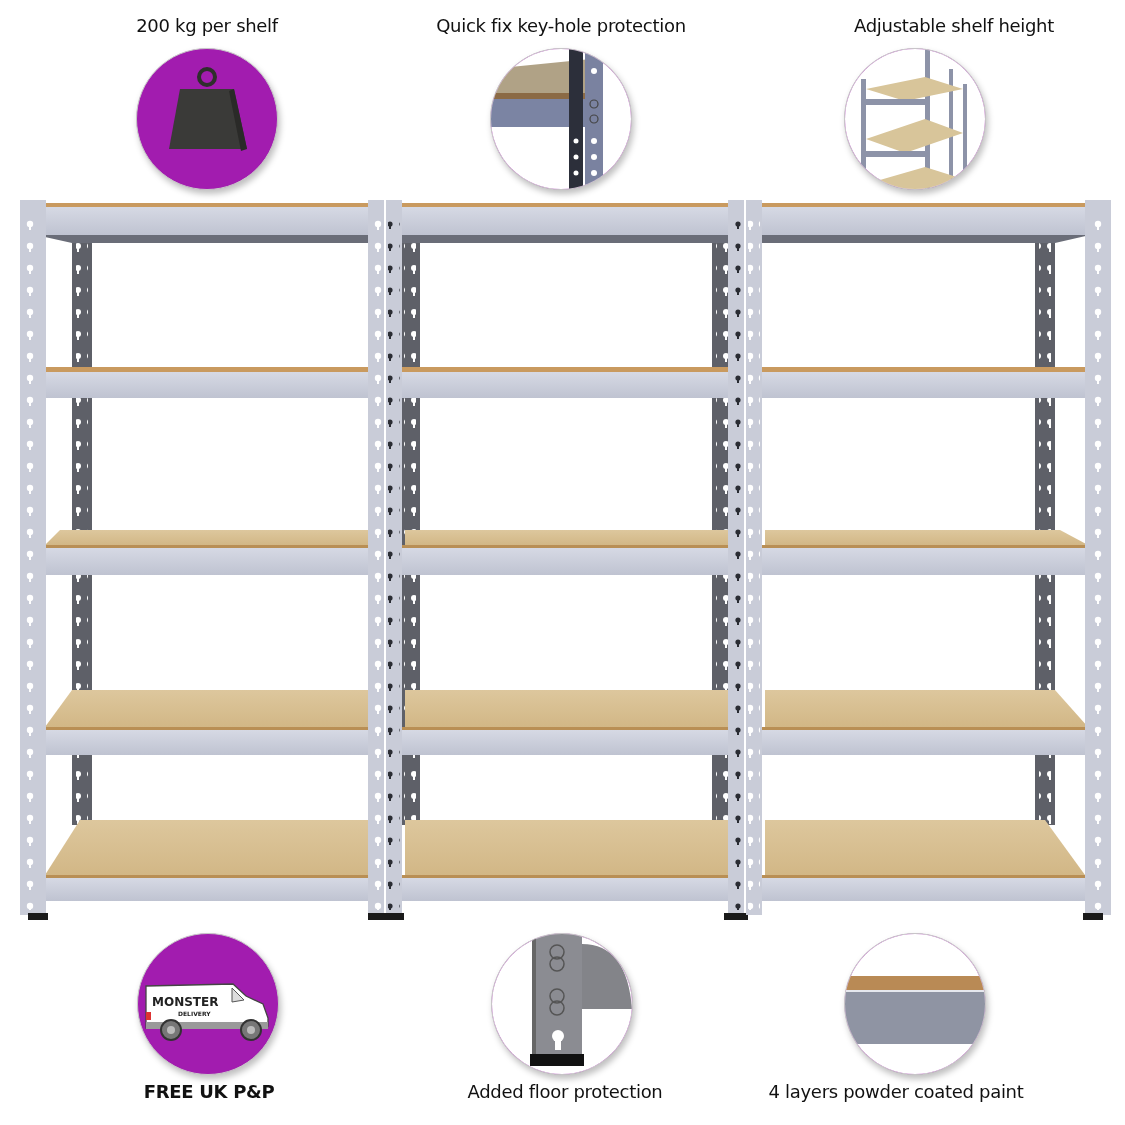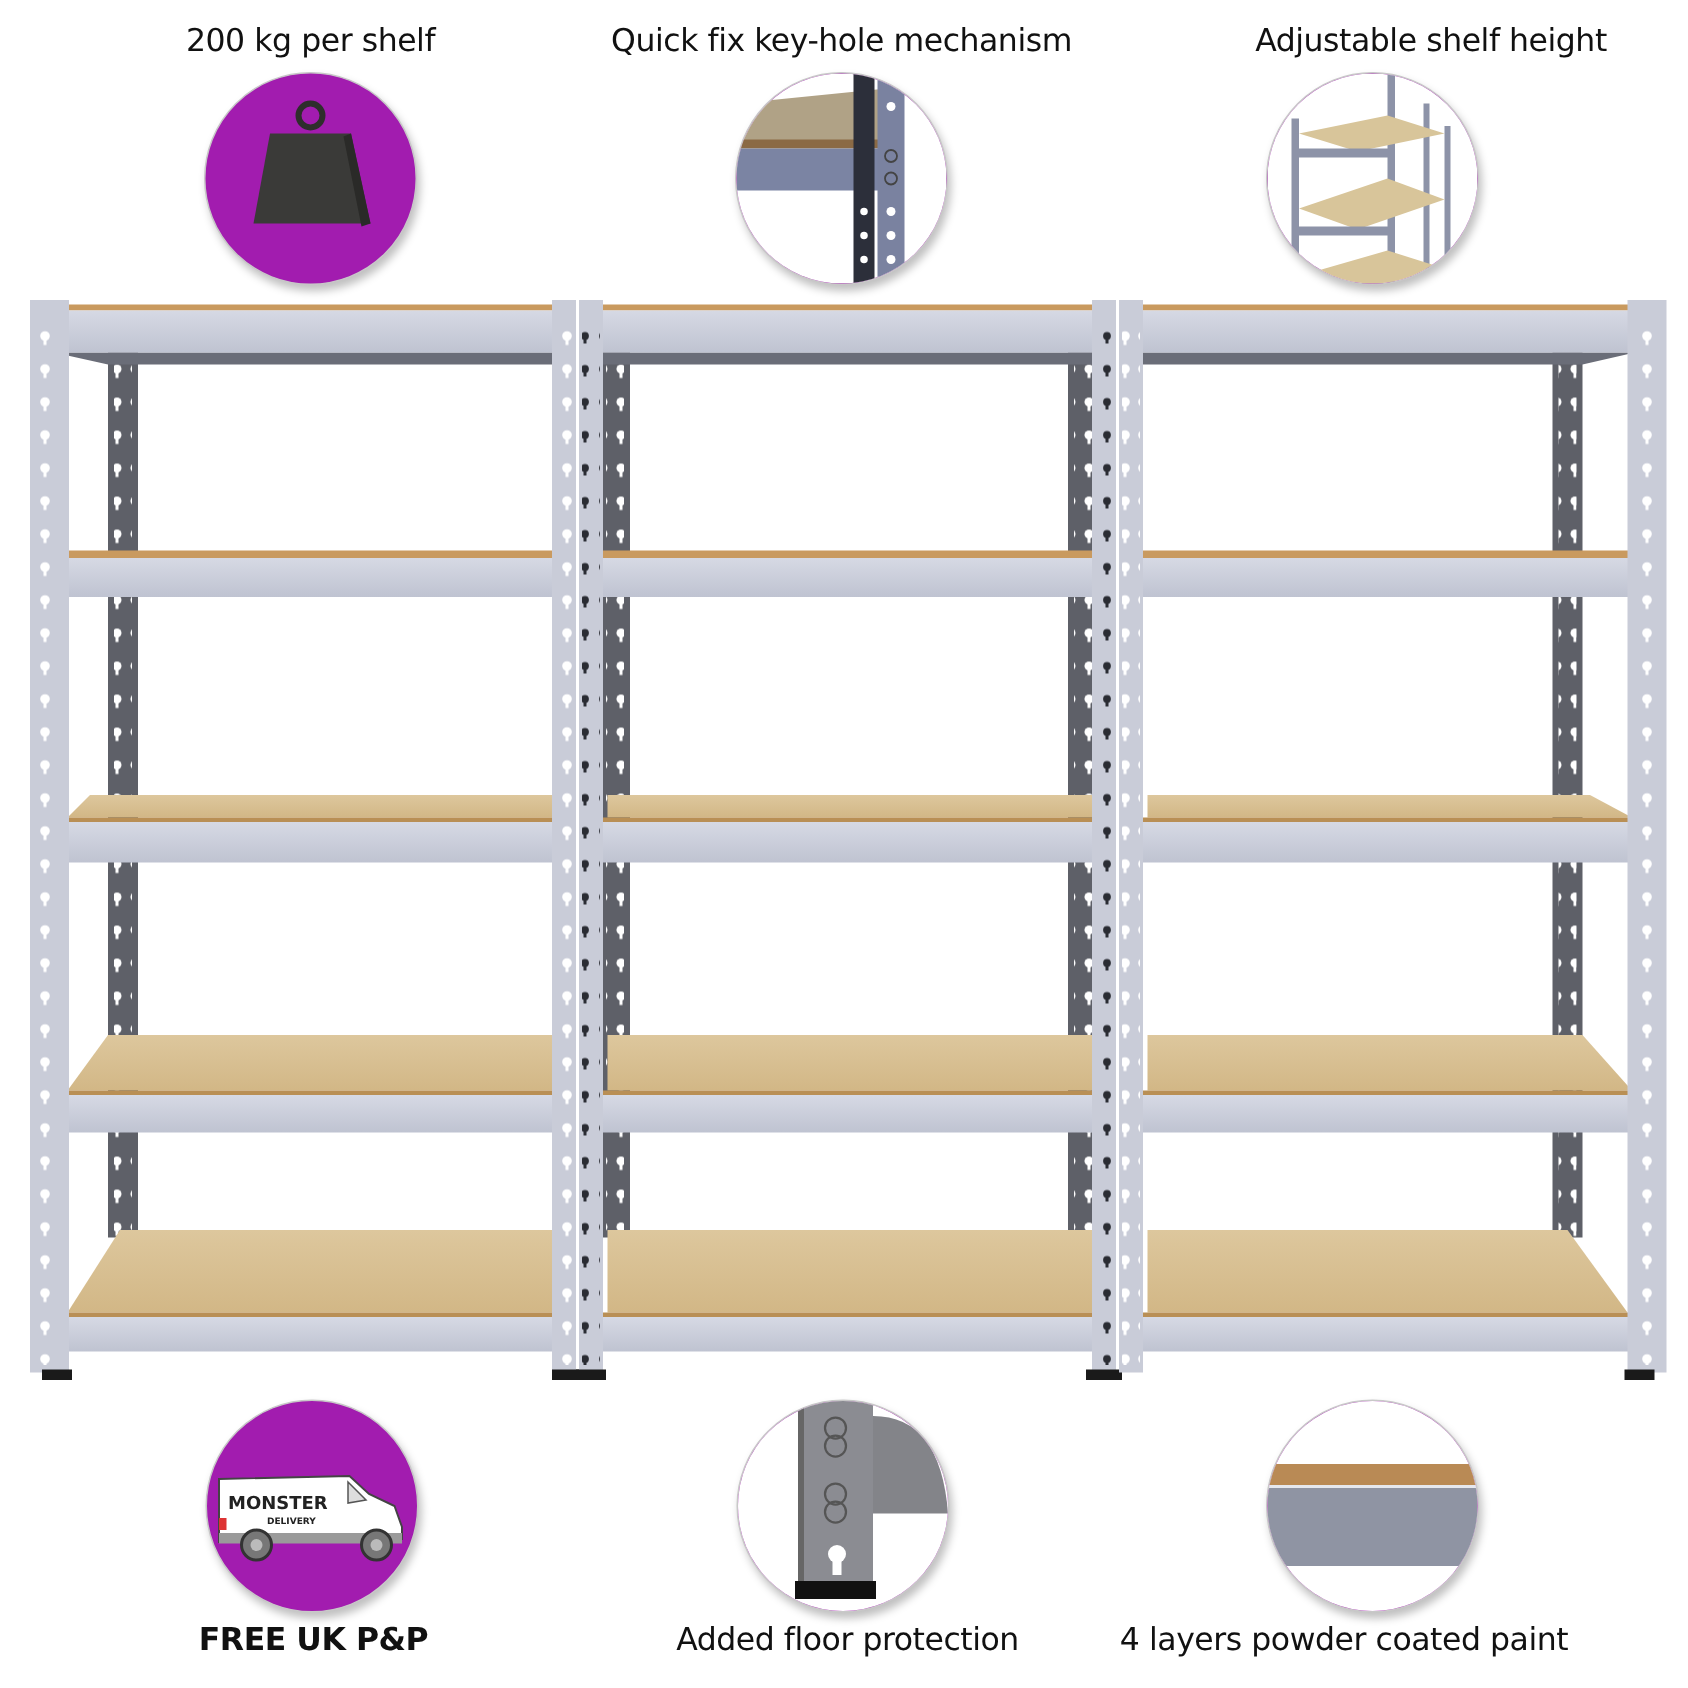--- a/index.html
+++ b/index.html
@@ -1,34 +1,34 @@
 <!DOCTYPE html>
 <html><head>
 <meta charset="utf-8">
 <style>
   html, body { margin: 0; padding: 0; background: #ffffff; }
   body { width: 1125px; height: 1125px; position: relative; overflow: hidden; font-family: "DejaVu Sans", sans-serif; }
   .caption {
-    position: absolute; font-size: 21px; color: #111; text-align: right;
+    position: absolute; font-size: 18px; color: #111; text-align: right;
     white-space: nowrap; transform: translateX(-50%); letter-spacing: -0.3px;
   }
   .feature-circle {
     position: absolute; width: 140px; height: 140px; border-radius: 50%;
     background: #a21caf; border: 1.5px solid #c8c8c8;
     box-shadow: 2px 4px 6px rgba(0,0,0,0.25); overflow: hidden;
   }
   .feature-circle svg { width: 100%; height: 100%; display: block; }
   #shelving { position: absolute; left: 0; top: 195px; width: 1125px; height: 735px; }
   #shelving svg { width: 100%; height: 100%; display: block; }
 </style>
 </head>
 <body>
 
 <div class="caption" style="left:207px; top:15px;">200 kg per shelf</div>
-<div class="caption" style="left:561px; top:15px;">Quick fix key-hole mechanism</div>
+<div class="caption" style="left:561px; top:15px;">Quick fix key-hole protection</div>
 <div class="caption" style="left:916px; top:15px;margin-left:38px;">Adjustable shelf height</div>
 
 <div class="feature-circle" style="left:136px; top:48px;">
   <svg viewBox="0 0 140 140">
     <circle cx="70" cy="28" r="8" fill="none" stroke="#2e2e2c" stroke-width="4"></circle>
     <polygon points="43,40 97,40 110,100 32,100" fill="#3a3a38"></polygon>
     <polygon points="97,40 110,100 104,102 92,42" fill="#2a2a28"></polygon>
   </svg>
 </div>
 

